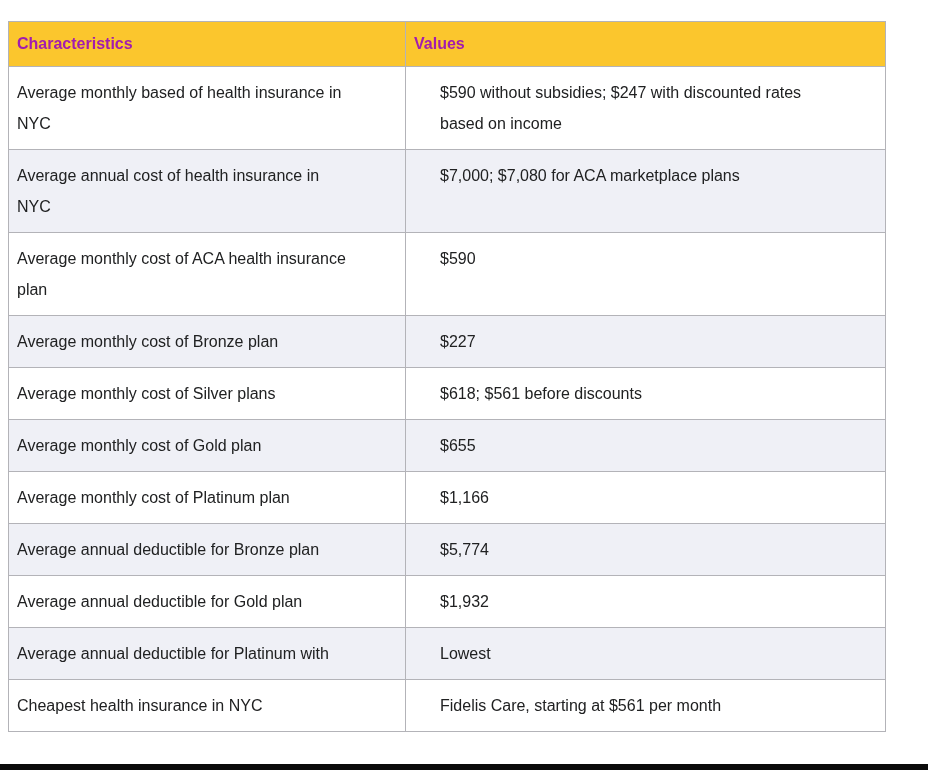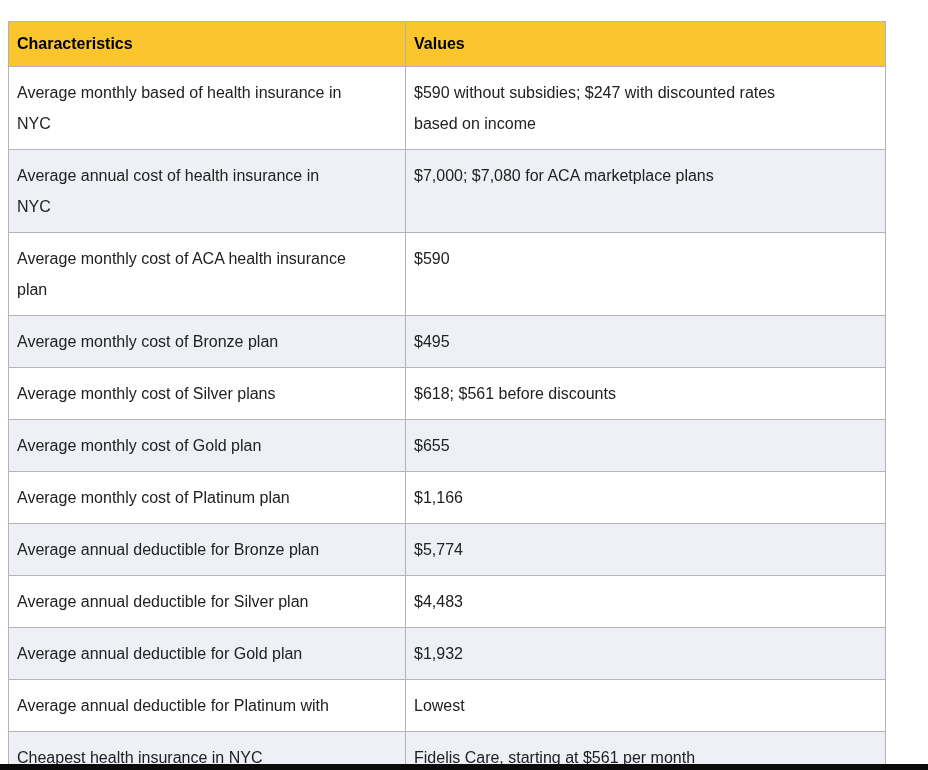--- a/index.html
+++ b/index.html
@@ -29,38 +29,38 @@
   col.col-values { width: 480px; }
   table.data-table th,
   table.data-table td {
     border: 1px solid #b3b3b8;
     text-align: left;
     vertical-align: top;
     overflow: hidden;
   }
   table.data-table th {
     background: #fbc62d;
-    color: #000000;
+    color: #a21caf;
     font-size: 16px;
     font-weight: bold;
     padding: 12px 8px;
     line-height: 20px;
     margin-left: 12px;
   }
   table.data-table td {
     font-size: 16px;
     padding: 10px 8px;
     line-height: 31px;
     background: #ffffff;
   }
   table.data-table tbody tr:nth-child(even) td {
     background: #eff0f6;
   }
   .char-text { max-width: 336px; }
-  .val-text  { max-width: 390px; }
+  .val-text  { max-width: 390px; margin-left: 26px; }
   .bottom-bar {
     position: absolute;
     left: 0;
     bottom: 0;
     width: 928px;
     height: 6px;
     background: #0b0b0b;
   }
 </style>
 </head>
@@ -101,21 +101,21 @@
           </td>
         <td>
             <div class="val-text">$590</div>
           </td>
       </tr>
       <tr>
         <td>
             <div class="char-text">Average monthly cost of Bronze plan</div>
           </td>
         <td>
-            <div class="val-text">$495</div>
+            <div class="val-text">$227</div>
           </td>
       </tr>
       <tr>
         <td>
             <div class="char-text">Average monthly cost of Silver plans</div>
           </td>
         <td>
             <div class="val-text">$618; $561 before discounts</div>
           </td>
       </tr>
@@ -138,28 +138,20 @@
       <tr>
         <td>
             <div class="char-text">Average annual deductible for Bronze plan</div>
           </td>
         <td>
             <div class="val-text">$5,774</div>
           </td>
       </tr>
       <tr>
         <td>
-            <div class="char-text">Average annual deductible for Silver plan</div>
-          </td>
-        <td>
-            <div class="val-text">$4,483</div>
-          </td>
-      </tr>
-      <tr>
-        <td>
             <div class="char-text">Average annual deductible for Gold plan</div>
           </td>
         <td>
             <div class="val-text">$1,932</div>
           </td>
       </tr>
       <tr>
         <td>
             <div class="char-text">Average annual deductible for Platinum with</div>
           </td>

